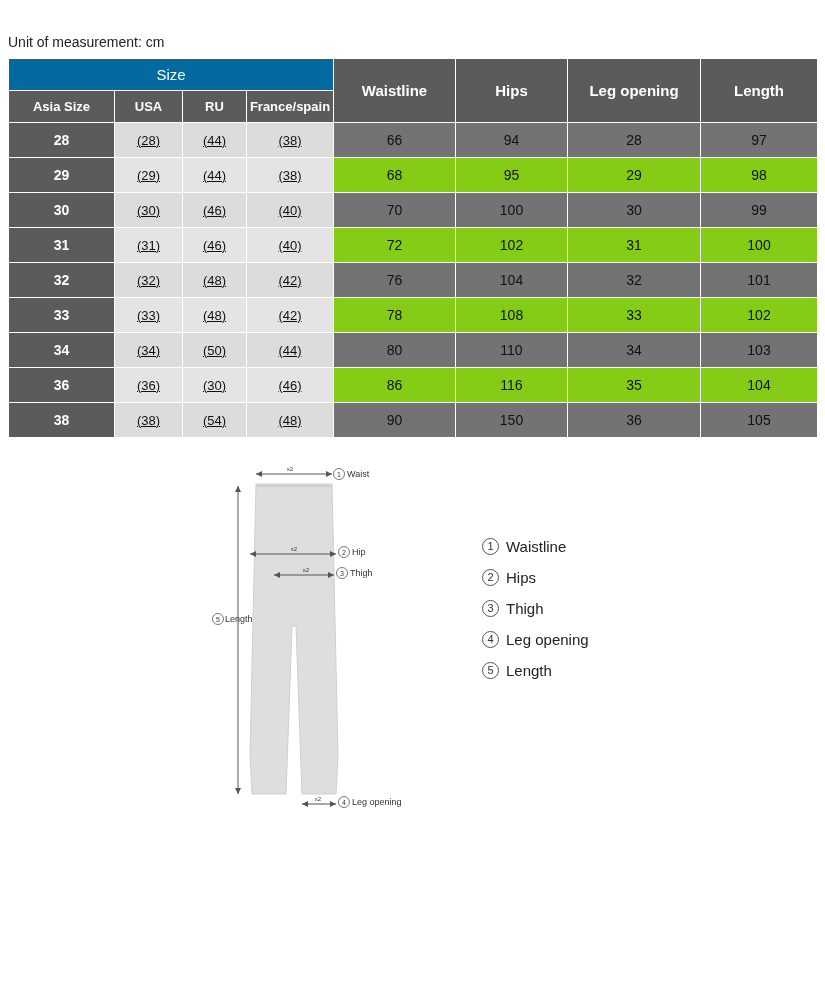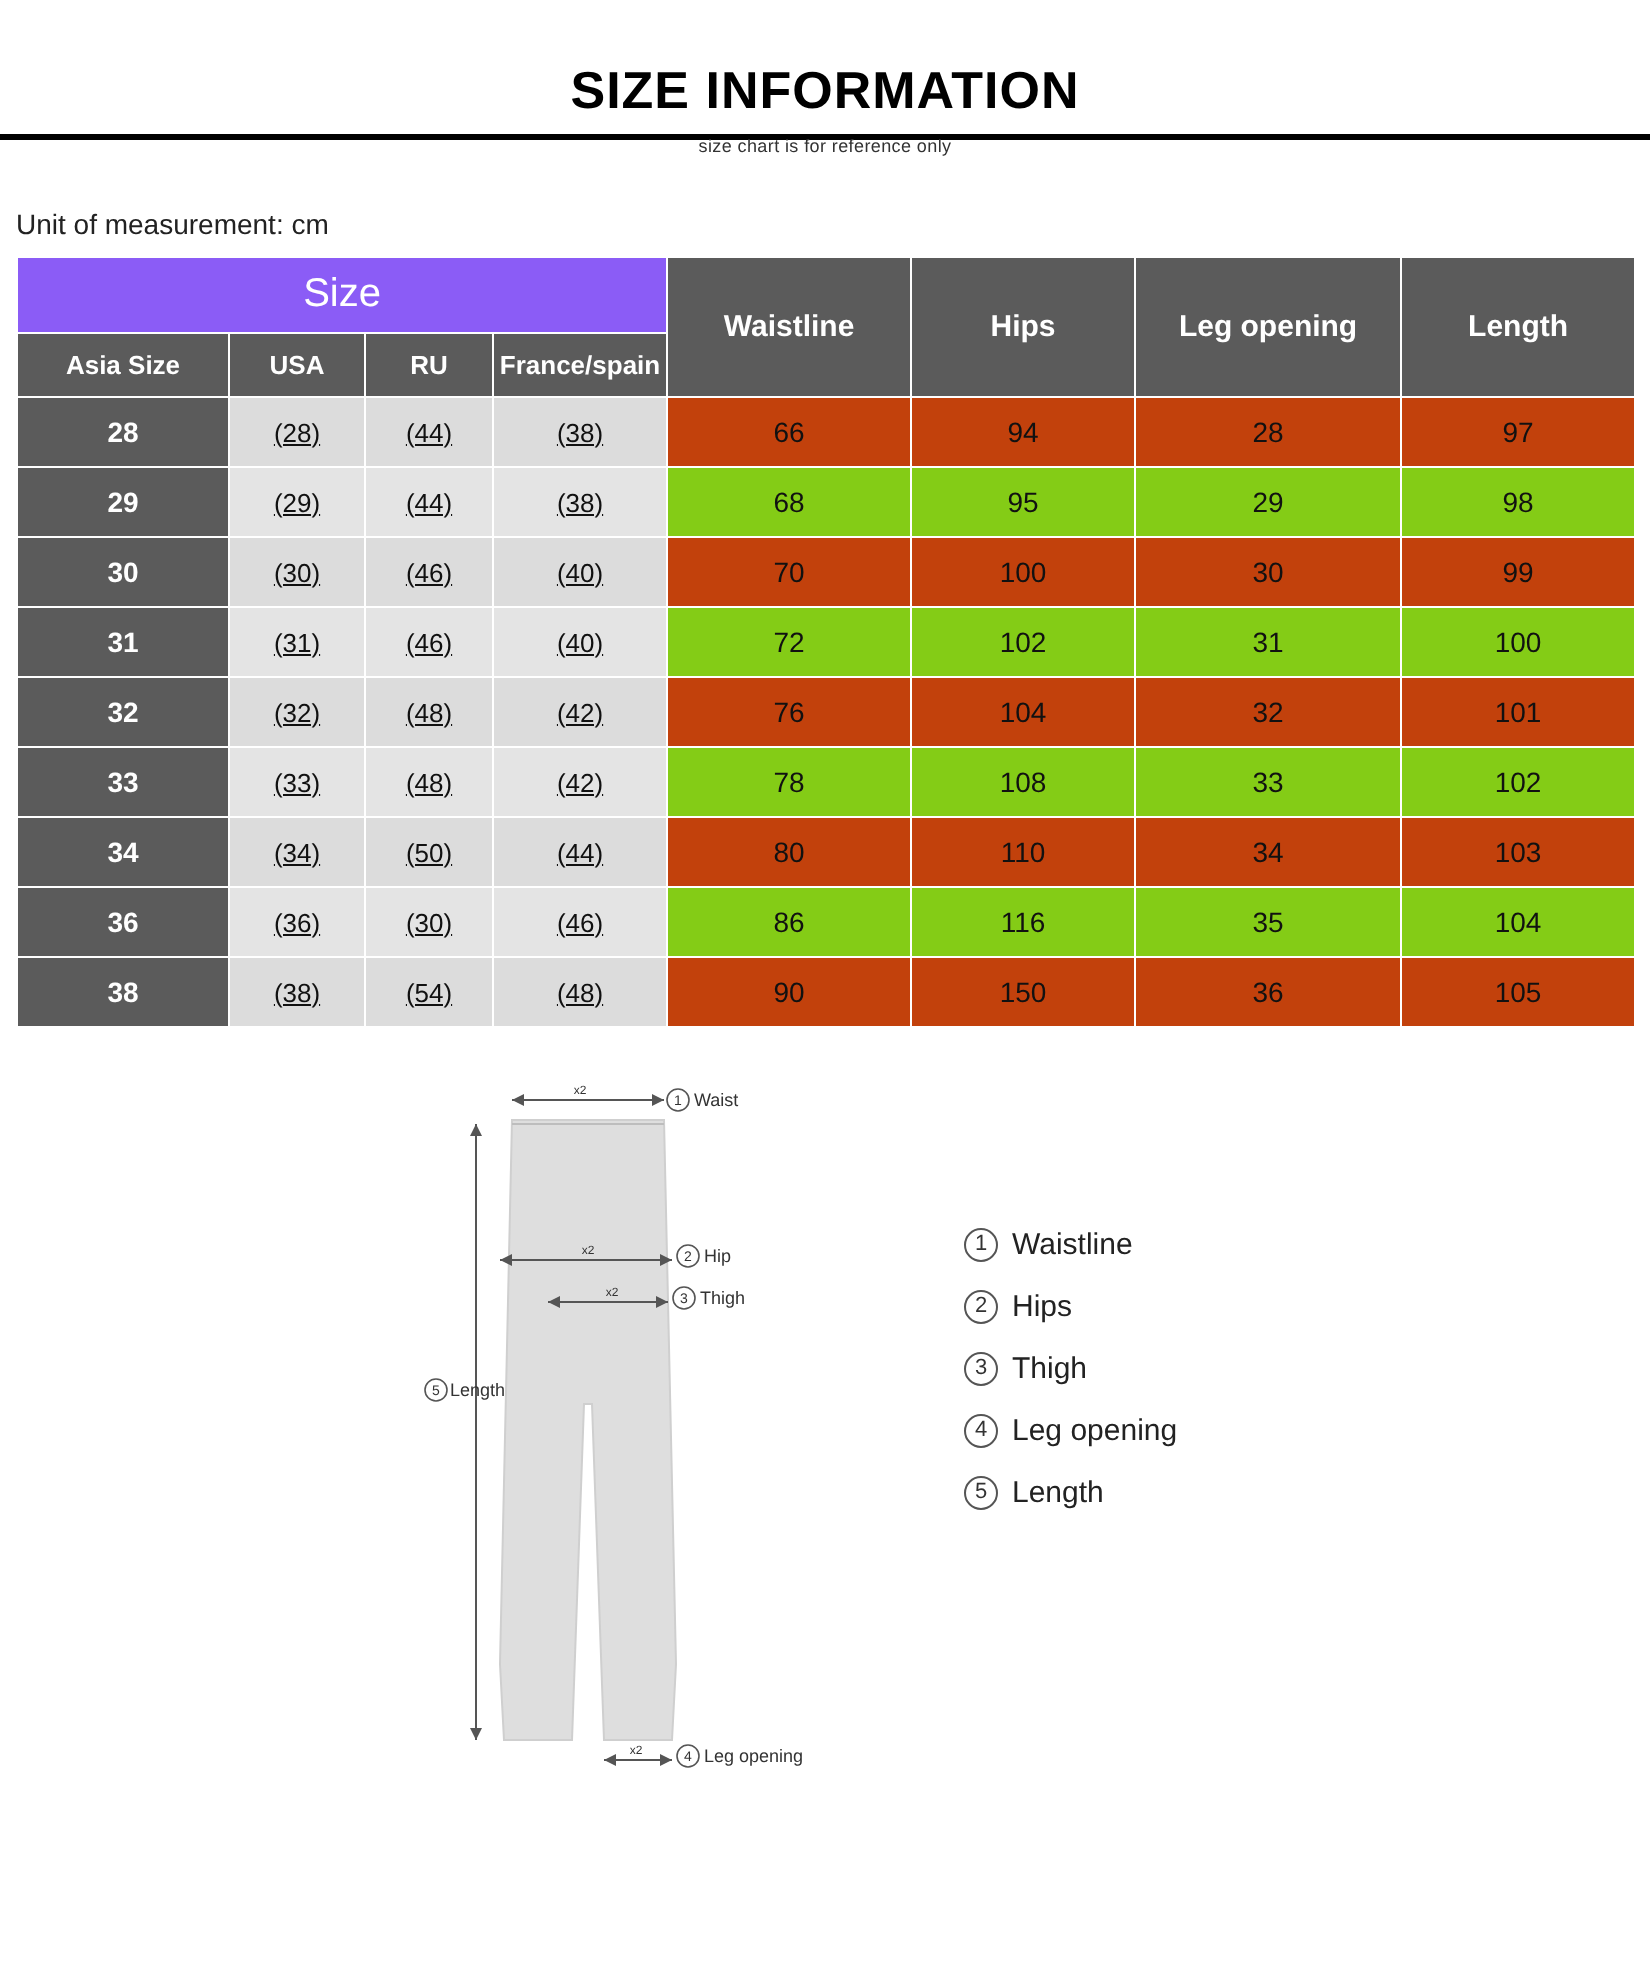--- a/index.html
+++ b/index.html
@@ -70,42 +70,42 @@
     color: #ffffff;
     font-size: 13px;
     font-weight: bold;
     padding: 8px 2px;
   }
   .hdr-dark.big {
     font-size: 15px;
     font-weight: bold;
   }
   .hdr-size-span {
-    background: #8b5cf6;
+    background: #0369a1;
     color: #fff;
-    font-size: 20px;
+    font-size: 15px;
     font-weight: normal;
     padding: 7px 2px;
   }
   td.asia {
     background: #5b5b5b;
     color: #ffffff;
     font-weight: bold;
     font-size: 14px;
     padding: 9px 2px;
   }
   td.alt {
     background: #dcdcdc;
     color: #111;
     font-size: 13px;
     padding: 9px 2px;
     text-decoration: underline;
   }
   td.plain {
-    background: #c2410c;
+    background: #737373;
     color: #111;
     font-size: 14px;
     padding: 9px 2px;
   }
   tr.row-even td.alt { background: #e4e4e4; }
   tr.row-even td.plain { background: #84cc16; }
 
   
   .diagram-area {
     position: relative;
@@ -138,25 +138,20 @@
     margin-right: 7px;
     color: #333;
     flex: 0 0 auto;
   }
 </style>
 </head>
 <body>
 
 <div class="page">
 
-  <div class="header">
-    <h1>SIZE INFORMATION</h1>
-    <div class="rule"></div>
-    <div class="subtitle">size chart is for reference only</div>
-  </div>
 
   <div class="unit">Unit of measurement: cm</div>
 
   <table class="size-table">
     <colgroup>
       <col style="width:106px">
       <col style="width:68px">
       <col style="width:64px">
       <col style="width:87px">
       <col style="width:122px">

